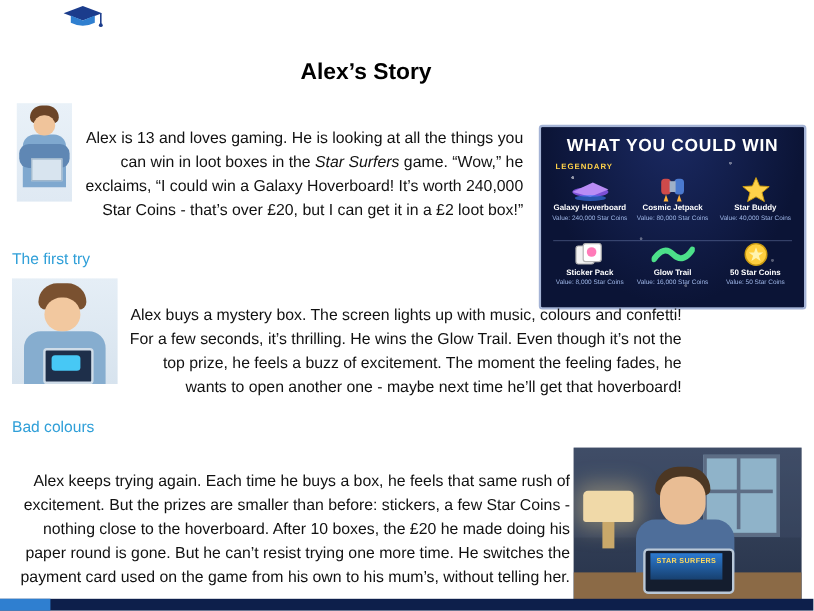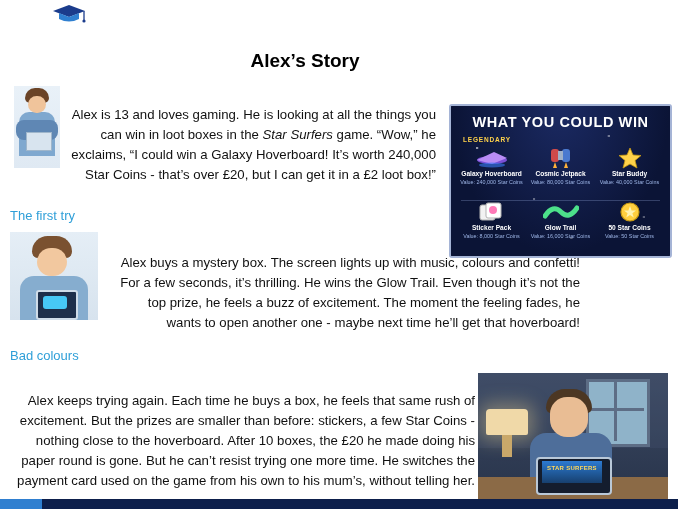--- a/index.html
+++ b/index.html
@@ -67,21 +67,21 @@
 
   
   .body-text {
     position: absolute;
     font-size: 13.2px;
     line-height: 20px;
     color: #111111;
     text-align: right;
   }
   #para1 { left: 64px; top: 92px; width: 372px; }
-  #para2 { left: 117px; top: 240px; width: 463px; }
+  #para2 { left: 105px; top: 240px; width: 463px; }
   #para3 { left: 10px; top: 378px; width: 465px; }
 
   .body-text .italic { font-style: italic; }
 
   
   .art {
     position: absolute;
     overflow: hidden;
   }
   #art-boy1 {

